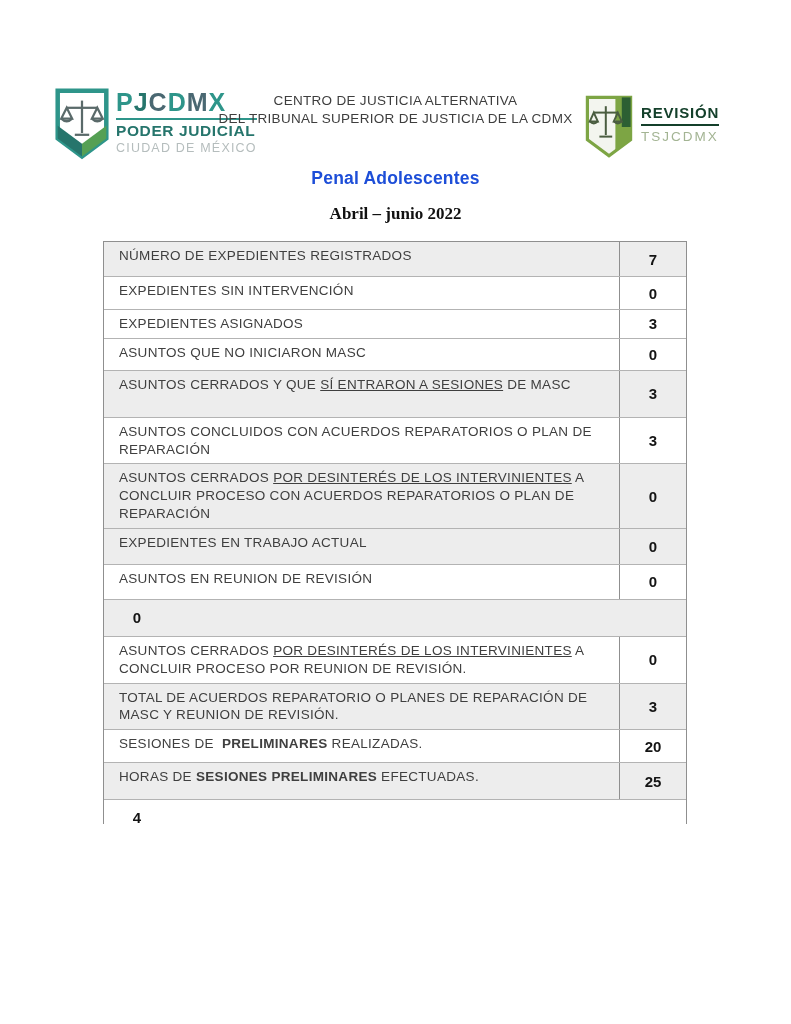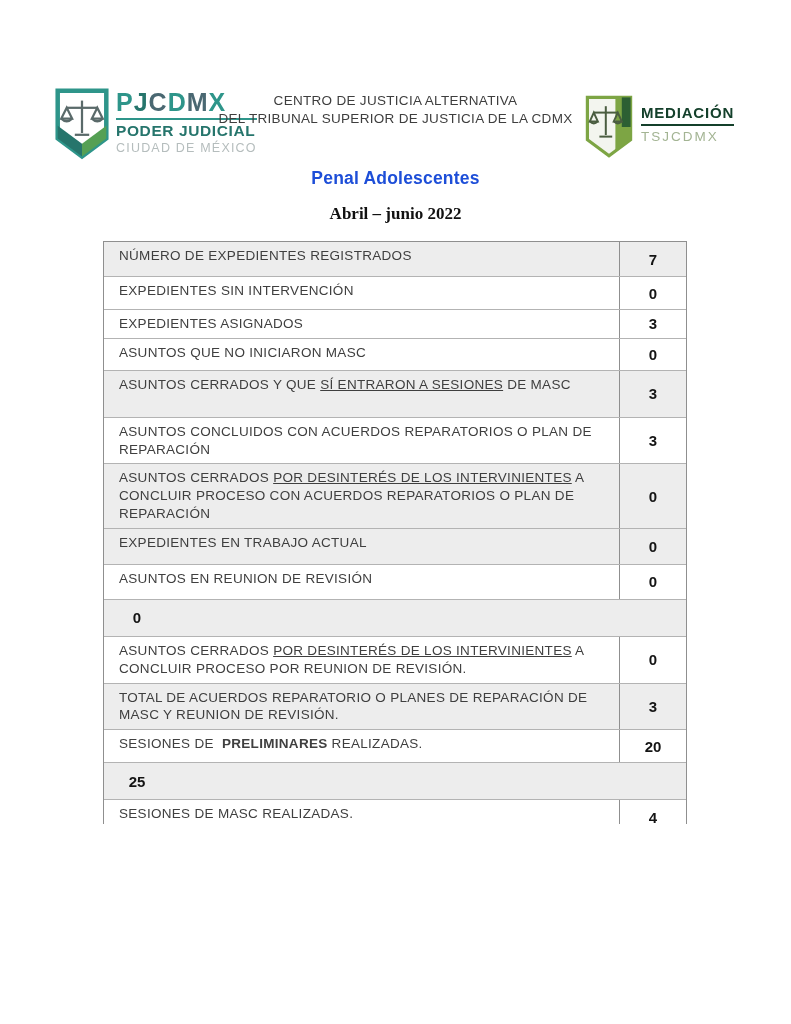--- a/index.html
+++ b/index.html
@@ -99,21 +99,21 @@
           <line x1="18" y1="52" x2="34" y2="52"></line>
           <line x1="11" y1="22" x2="41" y2="22"></line>
           <path d="M11 22 L6 33 H16 Z"></path>
           <path d="M41 22 L36 33 H46 Z"></path>
           <path d="M6 33 Q11 38 16 33"></path>
           <path d="M36 33 Q41 38 46 33"></path>
         </g>
       </svg>
     </span>
     <div class="logo-right-text">
-      <div class="mediacion">MEDIACIÓN</div>
+      <div class="mediacion">REVISIÓN</div>
       <div class="tsjcdmx">TSJCDMX</div>
     </div>
   </div>
 
   <div class="doc-title">Penal Adolescentes</div>
   <div class="doc-period">Abril – junio 2022</div>
 
   <div class="stats-table" id="stats-table">
       <div class="t-row">
         <div class="t-label">
@@ -184,26 +184,26 @@
         </div>
         <div class="t-value">3</div>
       </div>
       <div class="t-row">
         <div class="t-label">
           <p><span>SESIONES DE  </span><span class="seg-b">PRELIMINARES</span><span> REALIZADAS.</span></p>
         </div>
         <div class="t-value">20</div>
       </div>
       <div class="t-row">
+        <div class="t-label">
+          <p><span>HORAS DE </span><span class="seg-b">SESIONES PRELIMINARES</span><span> EFECTUADAS.</span></p>
+        </div>
         <div class="t-value">25</div>
       </div>
       <div class="t-row">
-        <div class="t-label">
-          <p><span>SESIONES DE MASC REALIZADAS.</span></p>
-        </div>
         <div class="t-value">4</div>
       </div>
       <div class="t-row">
         <div class="t-label">
           <p><span>HORAS DE MASC EFECTUADAS.</span></p>
         </div>
         <div class="t-value">10</div>
       </div>
     </div>
 

